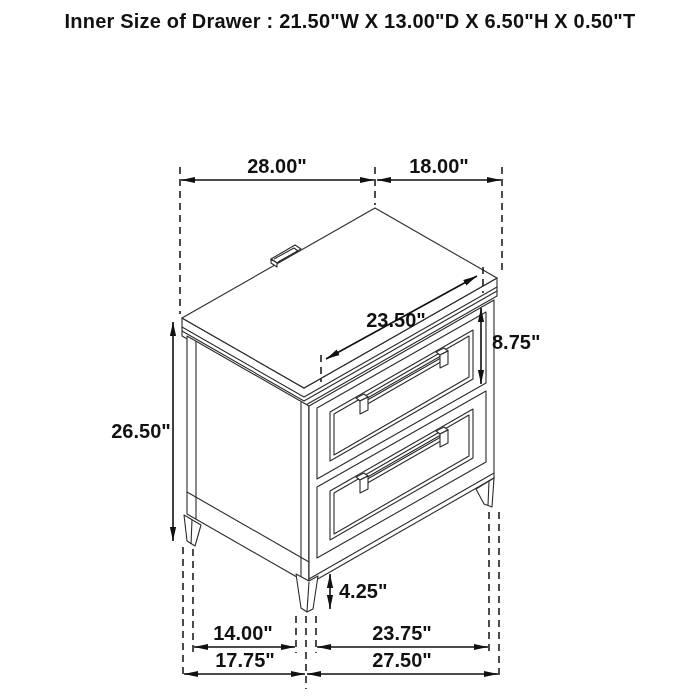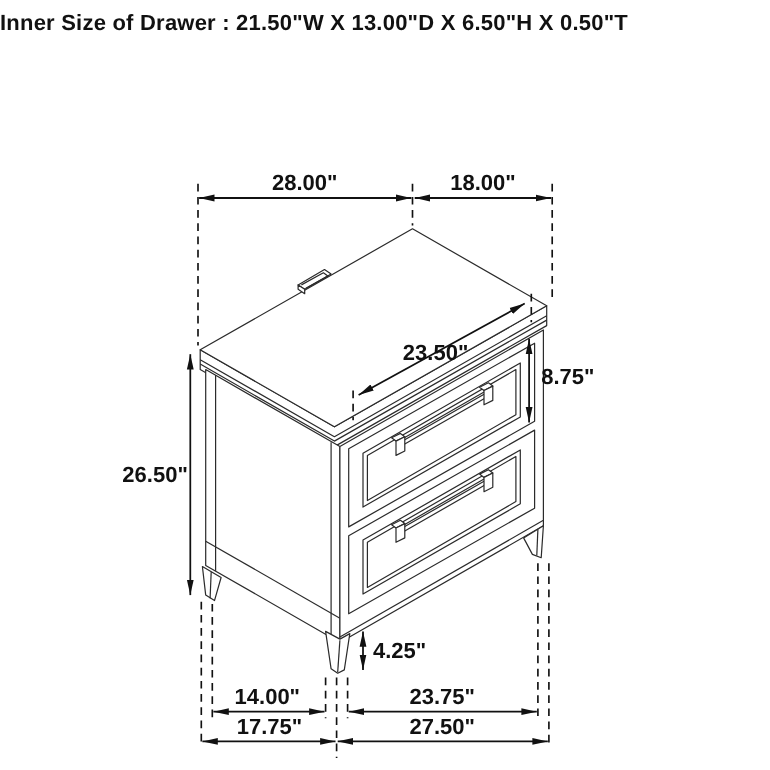--- a/index.html
+++ b/index.html
@@ -1,21 +1,21 @@
 <!DOCTYPE html>
 <html><head>
 <meta charset="utf-8">
 <style>
   html,body{margin:0;padding:0;}
   body{
     width:700px;height:700px;background:#ffffff;position:relative;overflow:hidden;
     font-family:"Liberation Sans", sans-serif;
   }
   .title{
-    position:absolute;top:10px;left:0;width:700px;
+    position:absolute;top:10px;left:0;width:700px;text-align:center;
     font-size:20px;font-weight:bold;color:#111;letter-spacing:0.2px;
   }
   svg{position:absolute;top:0;left:0;}
   .art{stroke:#2b2b2b;stroke-width:1.1;fill:none;stroke-linejoin:round;}
   .art .f{fill:#ffffff;}
   .ext{stroke:#111;stroke-width:1.5;stroke-dasharray:7 5;fill:none;}
   .dim{stroke:#111;stroke-width:1.6;fill:none;}
   .lbl{font:bold 20px "Liberation Sans", sans-serif;fill:#111;}
 </style>
 </head>

